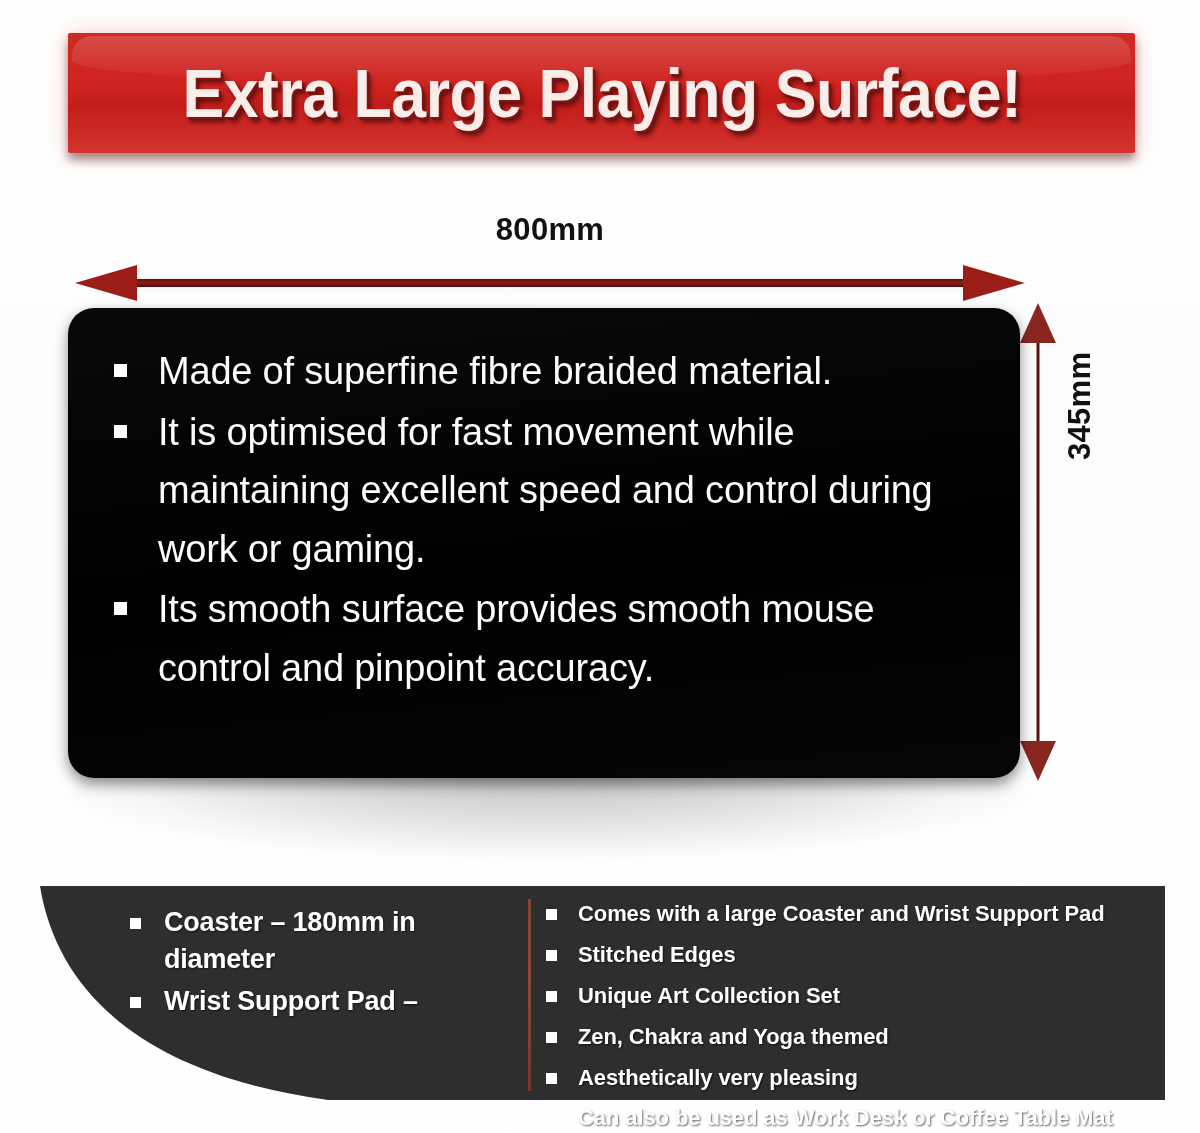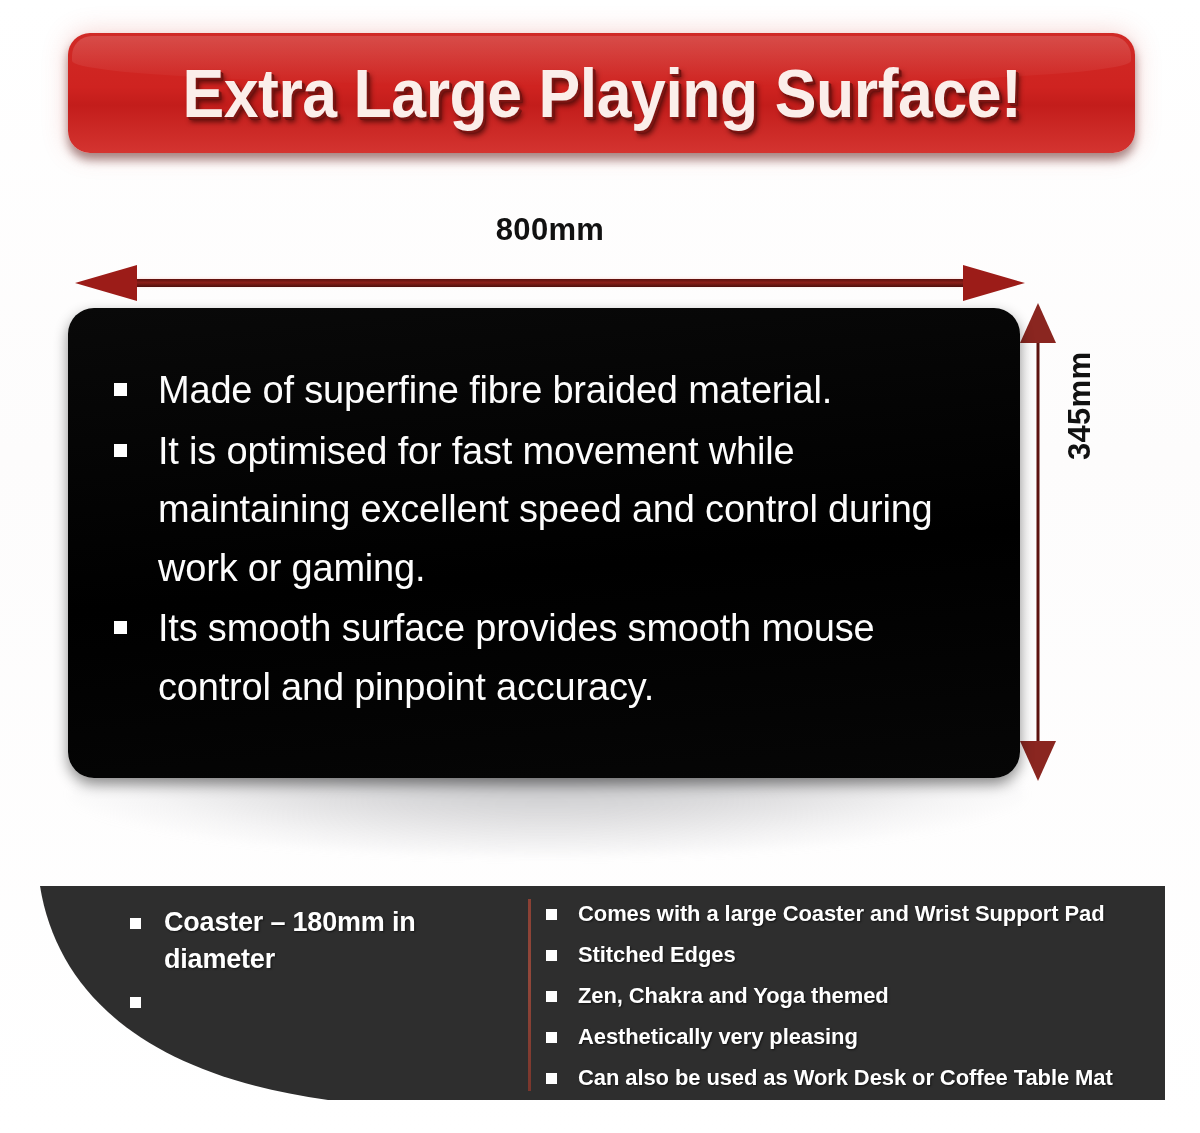--- a/index.html
+++ b/index.html
@@ -23,21 +23,21 @@
     overflow: hidden;
   }
 
   
   .banner {
     position: absolute;
     left: 68px;
     top: 33px;
     width: 1067px;
     height: 120px;
-    border-radius: 22px;
+    border-radius: 2px;
     background: linear-gradient(180deg, #d02a26 0%, #cf2320 45%, #c31d1b 60%, #d43430 100%);
     box-shadow: 0 7px 10px rgba(70,10,8,0.45),
                 0 0 26px rgba(220,90,80,0.28);
     display: flex;
     align-items: center;
     justify-content: center;
   }
   .banner::after {
     content: "";
     position: absolute;
@@ -128,21 +128,21 @@
     width: 952px;
     height: 470px;
     border-radius: 26px;
     background: linear-gradient(175deg, #090909 0%, #000000 55%, #060606 100%);
     box-shadow: 0 6px 14px rgba(0,0,0,0.45);
     overflow: hidden;
   }
   .mat-list {
     list-style: none;
     margin: 0;
-    padding: 53px 36px 0 40px;
+    padding: 34px 36px 0 40px;
   }
   .mat-list li {
     position: relative;
     color: #fdfdfd;
     font-size: 38px;
     line-height: 1.54;
     padding-left: 50px;
     margin-bottom: 2px;
     font-weight: normal;
     letter-spacing: -0.2px;
@@ -274,28 +274,28 @@
       <li><span class="sq"></span><span>Its smooth surface provides smooth mouse control and pinpoint accuracy.</span></li>
     </ul>
   </div>
 
   <div class="specs"></div>
   <div class="specs-divider"></div>
 
   <div class="specs-left">
     <ul class="spec-list">
       <li><span class="sq"></span><span>Coaster – 180mm in diameter</span></li>
-      <li><span class="sq"></span></li>
+      <li><span class="sq"></span><span>Wrist Support Pad –</span></li>
     </ul>
   </div>
 
   <div class="specs-right">
     <ul class="spec-list">
       <li><span class="sq"></span><span>Comes with a large Coaster and Wrist Support Pad</span></li>
       <li><span class="sq"></span><span>Stitched Edges</span></li>
-      <li><span class="sq"></span></li>
+      <li><span class="sq"></span><span>Unique Art Collection Set</span></li>
       <li><span class="sq"></span><span>Zen, Chakra and Yoga themed</span></li>
       <li><span class="sq"></span><span>Aesthetically very pleasing</span></li>
       <li><span class="sq"></span><span>Can also be used as Work Desk or Coffee Table Mat</span></li>
     </ul>
   </div>
 
 </div>
 
 </body></html>

